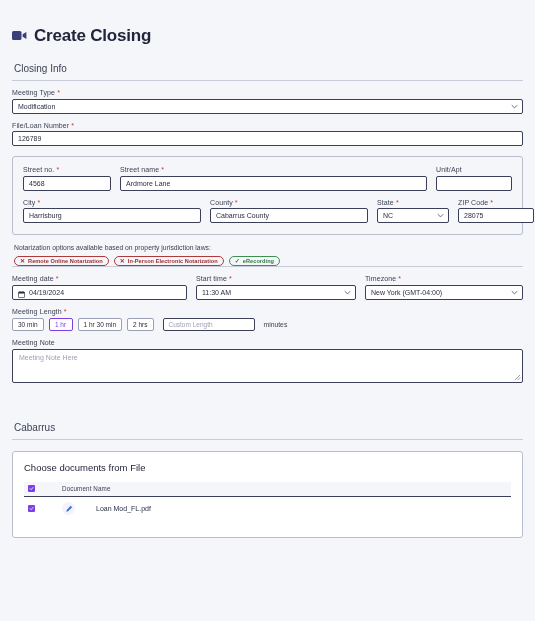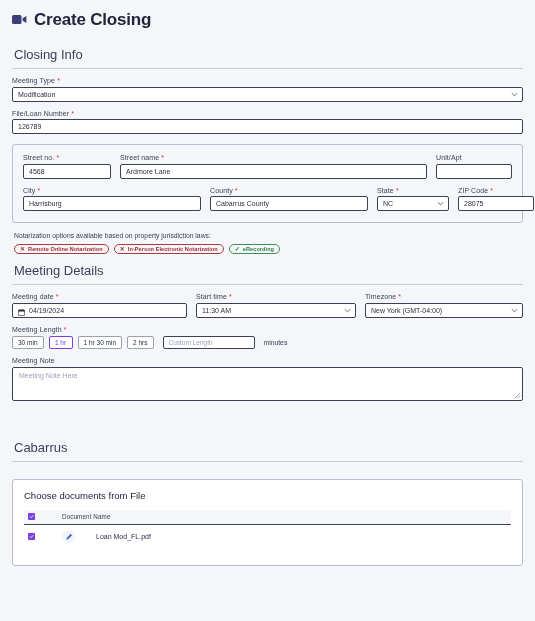--- a/index.html
+++ b/index.html
@@ -4,41 +4,41 @@
 <style>
   * { box-sizing: border-box; margin: 0; padding: 0; }
   html, body {
     width: 535px;
     height: 621px;
     background: #f5f6fa;
     font-family: "Liberation Sans", sans-serif;
     color: #2b2d42;
     overflow: hidden;
   }
-  .page { width: 535px; height: 621px; padding: 0 12px; position: relative; }
+  .page { width: 535px; height: 621px; padding: 16px 12px; position: relative; }
 
   
   .page-header {
     display: flex;
     align-items: center;
     gap: 7px;
     padding-top: 10px;
     padding-bottom: 8px;
   }
   .cam-icon { display: block; }
   .page-title {
     font-size: 17px;
     font-weight: 600;
     letter-spacing: -0.2px;
     color: #23253a;
   }
 
   
   .section-title {
-    font-size: 13px;
+    font-size: 10px;
     color: #3d4154;
     padding: 9px 0 6px 2px;
   }
   .divider {
     height: 1px;
     background: #c9ccd8;
     width: 100%;
   }
 
   
@@ -197,21 +197,21 @@
     right: 1px; bottom: 1px;
     width: 7px; height: 7px;
   }
 
   
   .doc-gap { height: 30px; }
   .doc-card {
     border: 1px solid #b9bdce;
     border-radius: 3px;
     background: #fff;
-    margin-top: 17px;
+    margin-top: 11px;
     padding: 10px 11px 16px 11px;
   }
   .doc-card-title {
     font-size: 9.5px;
     color: #23253a;
     margin-bottom: 9px;
   }
   .doc-head {
     display: flex;
     align-items: center;
@@ -378,21 +378,20 @@
     <span class="badge deny">
       <span class="g">✕</span>
       <span>In-Person Electronic Notarization</span>
     </span>
     <span class="badge allow">
       <span class="g">✓</span>
       <span>eRecording</span>
     </span>
   </div>
 
-  <div class="section-title">Meeting Details</div>
   <div class="divider"></div>
 
   <div class="meet-row">
     <div class="col w-date">
       <span class="field-label">
         <span>Meeting date</span>
         <span class="req">*</span>
       </span>
       <div class="control date-ctrl">
         <span class="cal-icon">

